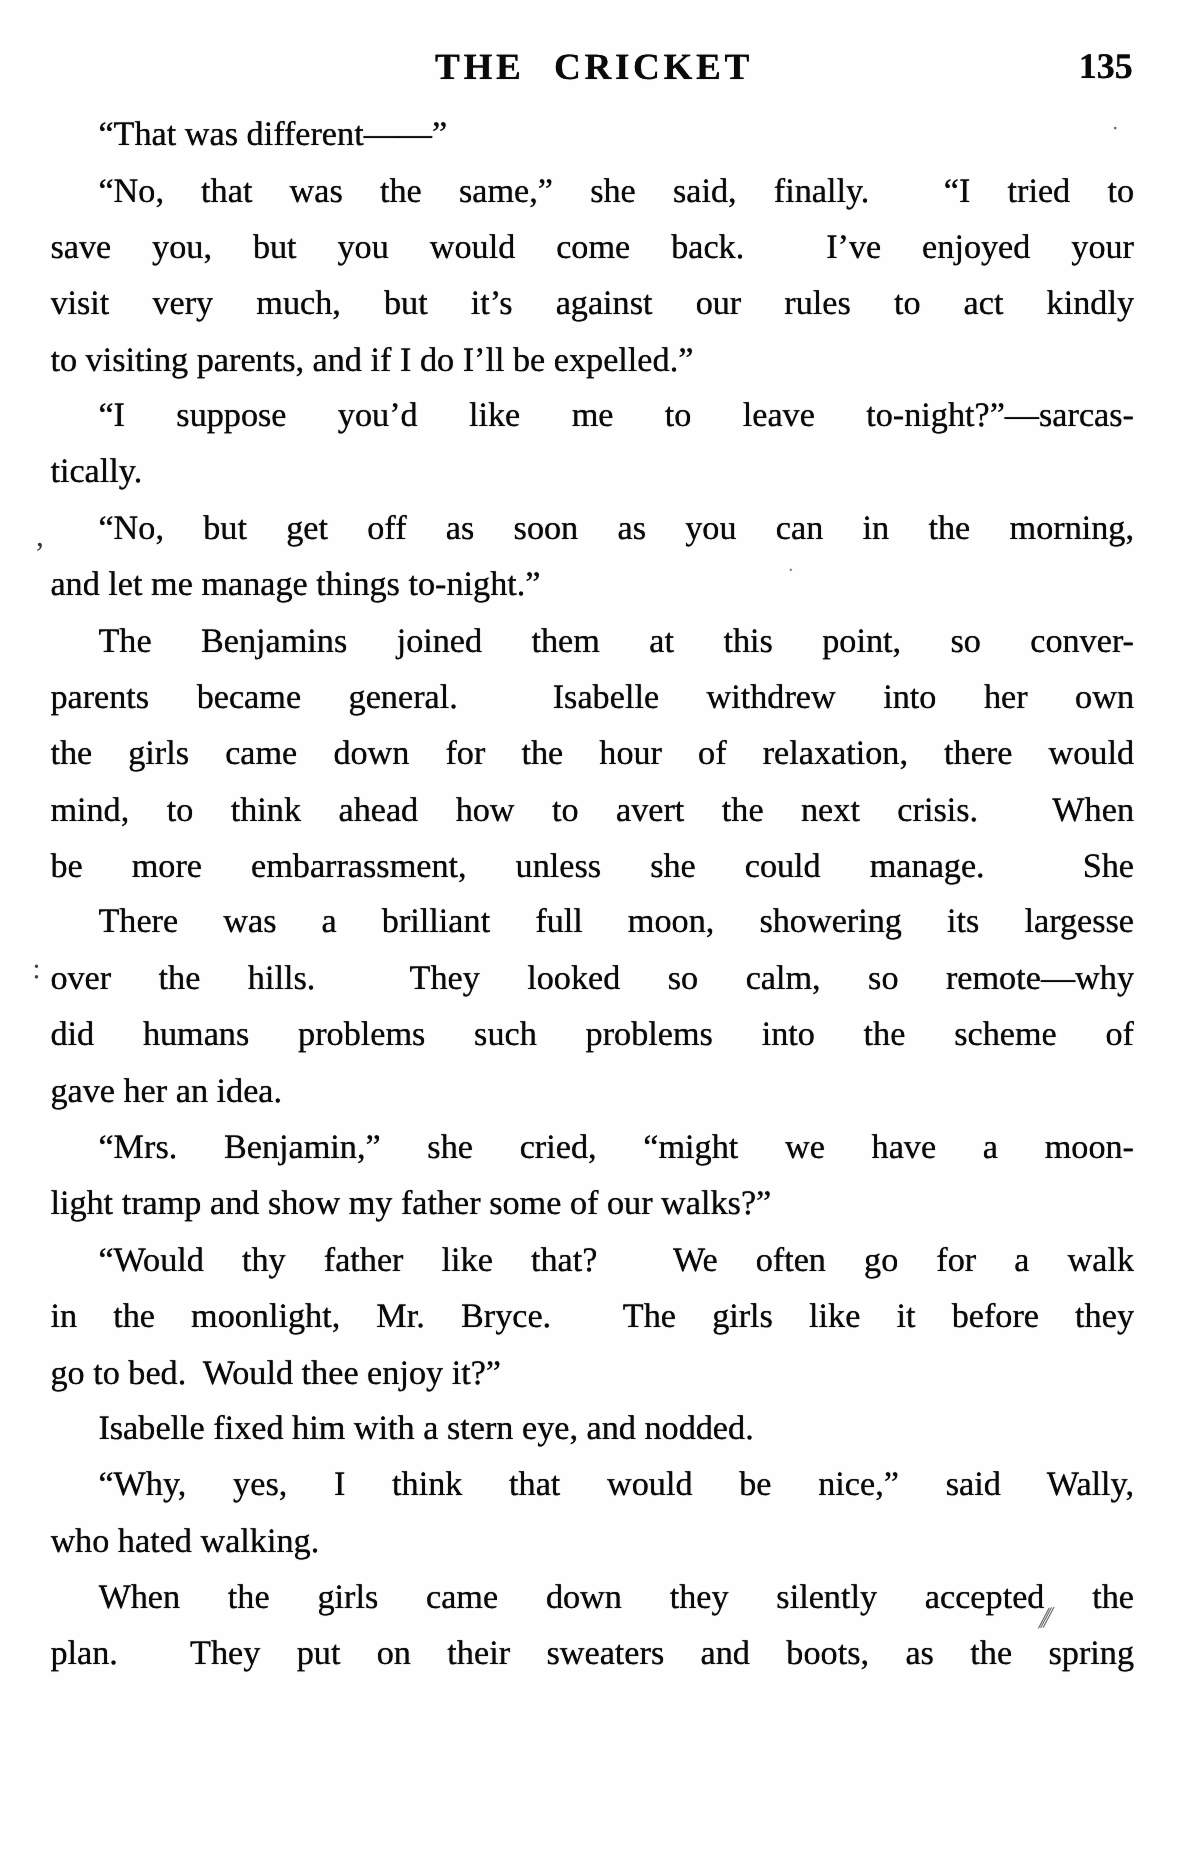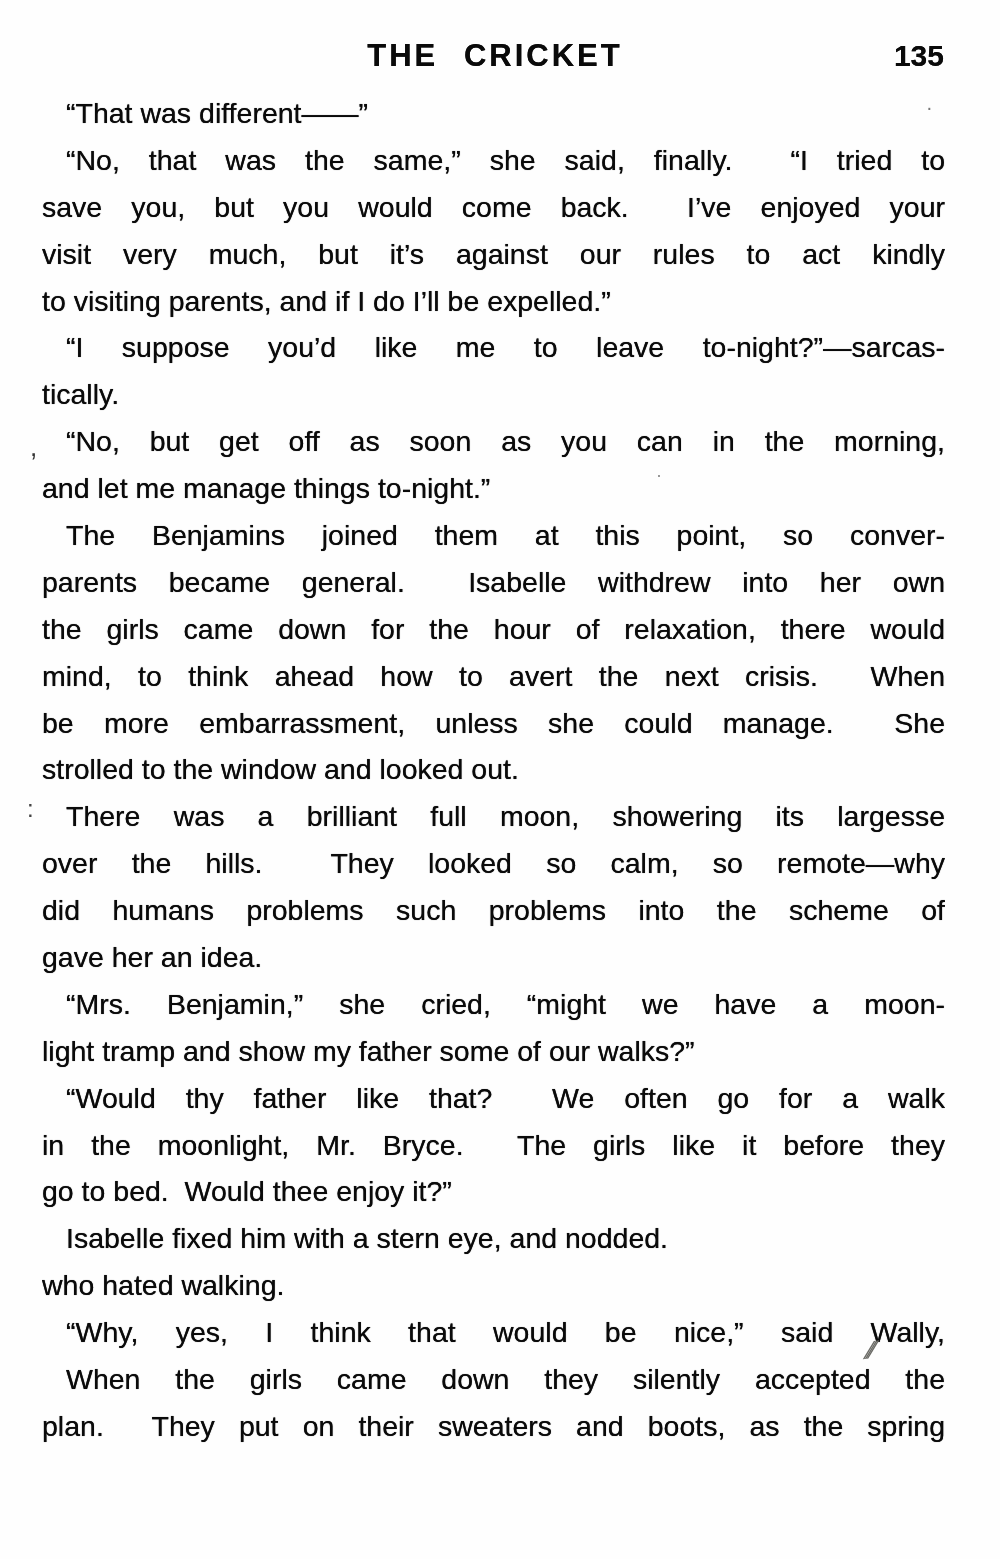--- a/index.html
+++ b/index.html
@@ -6,21 +6,21 @@
     margin: 0;
     padding: 0;
     background: #ffffff;
   }
   #page {
     position: relative;
     width: 1000px;
     height: 1559px;
     background: #fefefe;
     overflow: hidden;
-    font-family: Liberation Sans, sans-serif;
+    font-family: Liberation Serif, serif;
     color: #0a0a0a;
   }
   #page-header {
     position: absolute;
     top: 38px;
     left: 42px;
     right: 52px;
     height: 40px;
   }
   #running-title {
@@ -48,21 +48,21 @@
     width: 903px;
   }
   .line {
     font-size: 28.5px;
     line-height: 46.9px;
     height: 46.9px;
     white-space: pre-wrap;
     text-shadow: 0 0 0.7px rgba(0,0,0,0.9);
     overflow: hidden;
   }
-  .line.indent { margin-left: 24px; }
+  .line.indent { margin-left: 40px; }
   .line.just {
     text-align: justify;
     text-align-last: justify;
   }
   .line.left { text-align: left; }
   .artifact {
     position: absolute;
     color: #555;
     font-size: 22px;
     pointer-events: none;
@@ -92,33 +92,32 @@
       <div class="line left">to visiting parents, and if I do I’ll be expelled.”</div>
       <div class="line just indent">“I suppose you’d like me to leave to-night?”—sarcas-</div>
       <div class="line left">tically.</div>
       <div class="line just indent">“No, but get off as soon as you can in the morning,</div>
       <div class="line left">and let me manage things to-night.”</div>
       <div class="line just indent">The Benjamins joined them at this point, so conver-</div>
       <div class="line just">parents became general.  Isabelle withdrew into her own</div>
       <div class="line just">the girls came down for the hour of relaxation, there would</div>
       <div class="line just">mind, to think ahead how to avert the next crisis.  When</div>
       <div class="line just">be more embarrassment, unless she could manage.  She</div>
-      <div class="line left">strolled to the window and looked out.</div>
       <div class="line just indent">There was a brilliant full moon, showering its largesse</div>
       <div class="line just">over the hills.  They looked so calm, so remote—why</div>
       <div class="line just">did humans problems such problems into the scheme of</div>
       <div class="line left">gave her an idea.</div>
       <div class="line just indent">“Mrs. Benjamin,” she cried, “might we have a moon-</div>
       <div class="line left">light tramp and show my father some of our walks?”</div>
       <div class="line just indent">“Would thy father like that?  We often go for a walk</div>
       <div class="line just">in the moonlight, Mr. Bryce.  The girls like it before they</div>
       <div class="line left">go to bed.  Would thee enjoy it?”</div>
       <div class="line left indent">Isabelle fixed him with a stern eye, and nodded.</div>
+      <div class="line just indent">“Why, yes, I think that would be nice,” said Wally,</div>
       <div class="line left">who hated walking.</div>
-      <div class="line just indent">“Why, yes, I think that would be nice,” said Wally,</div>
       <div class="line just indent">When the girls came down they silently accepted the</div>
       <div class="line just">plan.  They put on their sweaters and boots, as the spring</div>
     </div>
 
   <span id="artifact-comma" class="artifact">,</span>
   <span id="artifact-colon" class="artifact">:</span>
   <span id="artifact-smudge" class="artifact">⁄⁄⁄</span>
   <span id="artifact-dot" class="artifact">·</span>
   <span id="artifact-dot2" class="artifact">·</span>
 

